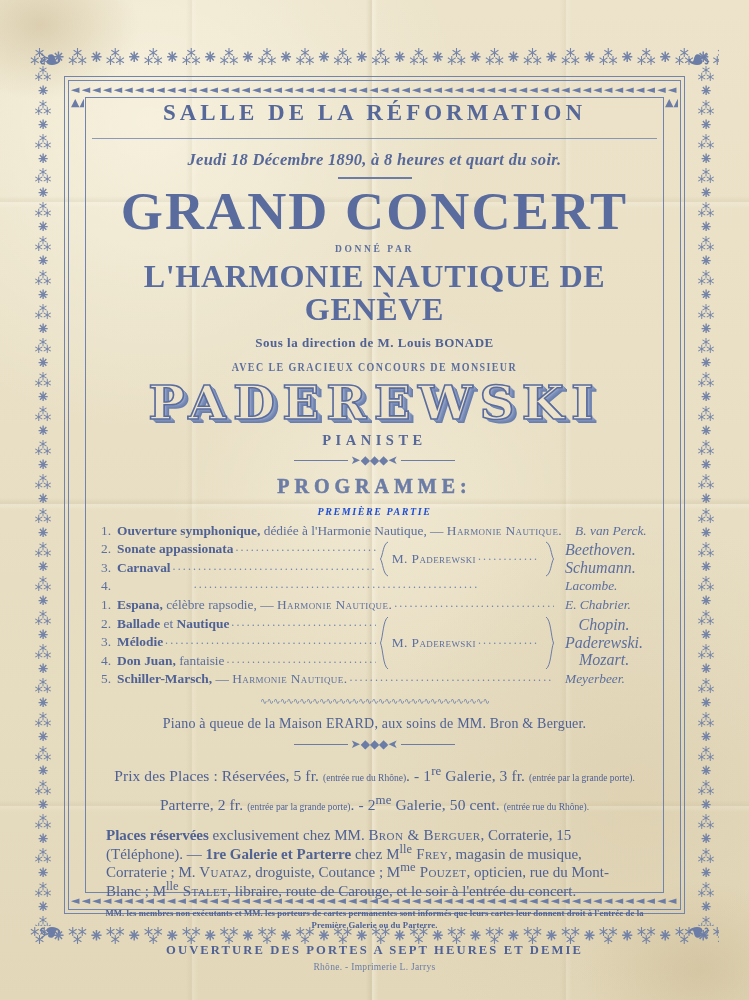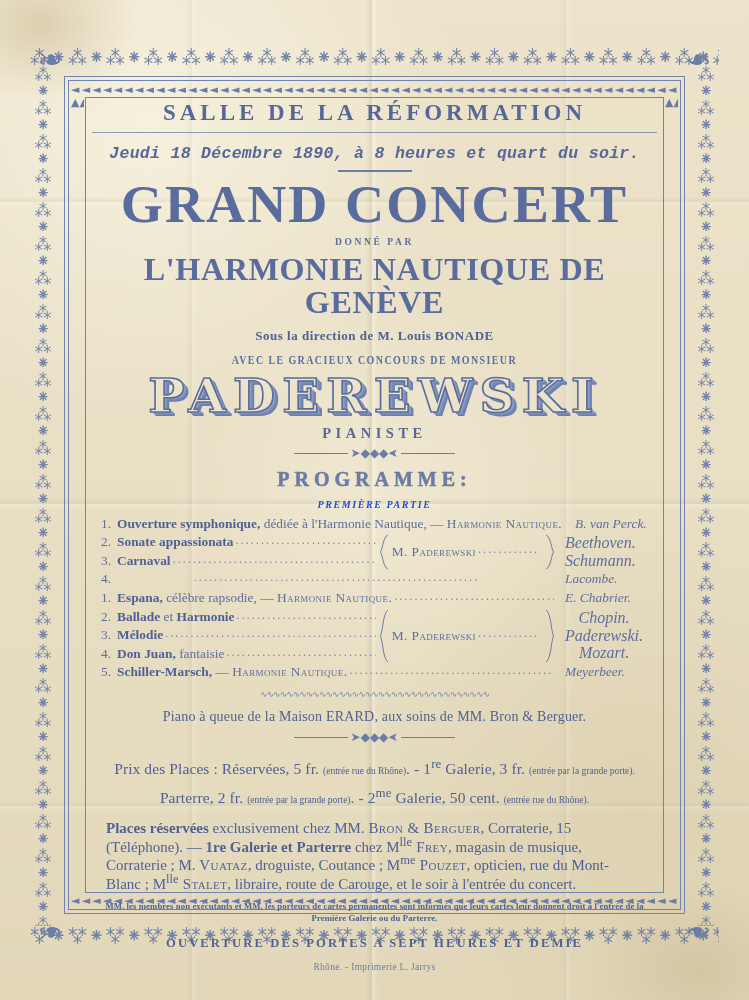--- a/index.html
+++ b/index.html
@@ -77,26 +77,26 @@
   .inner-rule{
     position:absolute;left:20px;right:20px;top:20px;bottom:20px;
     border:1px solid #7184ad;
   }
 
   
   .content{position:absolute;left:92px;right:92px;top:100px;text-align:center;}
 
   .t-salle{
     font-size:23px;font-weight:bold;letter-spacing:4px;
-    color:#56689a;margin:0 0 6px;
+    color:#56689a;margin:0 0 12px;
     font-family:"Liberation Serif",serif;
   }
   .rule-thin{height:1px;background:#7184ad;margin:0 auto 11px;width:100%;opacity:.8;}
   .t-date{
-    font-family:Liberation Mono, monospace;font-style:italic;font-weight:bold;
+    font-family:Liberation Serif, serif;font-style:italic;font-weight:bold;
     font-size:16.5px;letter-spacing:.3px;color:#56689a;margin-bottom:7px;
   }
   .rule-short{height:1.5px;width:74px;background:#6b7ca6;margin:0 auto 6px;}
   .t-grand{
     font-size:52px;font-weight:bold;letter-spacing:2px;line-height:1.02;
     color:#5a6c9e;margin:2px 0 6px;
     font-family:"Liberation Serif",serif;
     transform:scaleX(1.04);
   }
   .t-donne{font-size:9.5px;letter-spacing:2.6px;font-weight:bold;color:#5d6f9e;margin-bottom:6px;}
@@ -302,21 +302,21 @@
         <span class="bold">Espana,</span><span> célèbre rapsodie, — </span><span class="sc">Harmonie Nautique.</span>
       </span>
       <span class="pdots">........................................................</span>
       <span class="pright w-comp">E. Chabrier.</span>
     </div>
 
     <div class="brace-group">
       <div class="grp-rows">
         <div class="prow">
           <span class="pnum">2.</span>
-          <span class="pleft"><span class="bold">Ballade</span><span> et </span><span class="bold">Harmonie</span></span>
+          <span class="pleft"><span class="bold">Ballade</span><span> et </span><span class="bold">Nautique</span></span>
           <span class="pdots">........................................................</span>
         </div>
         <div class="prow">
           <span class="pnum">3.</span>
           <span class="pleft"><span class="bold">Mélodie</span></span>
           <span class="pdots">........................................................</span>
         </div>
         <div class="prow">
           <span class="pnum">4.</span>
           <span class="pleft"><span class="bold">Don Juan,</span><span> fantaisie</span></span>

